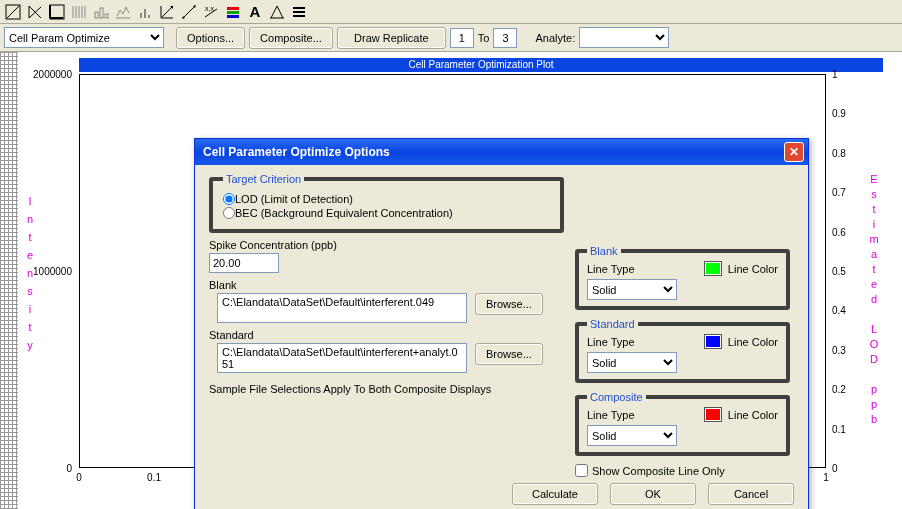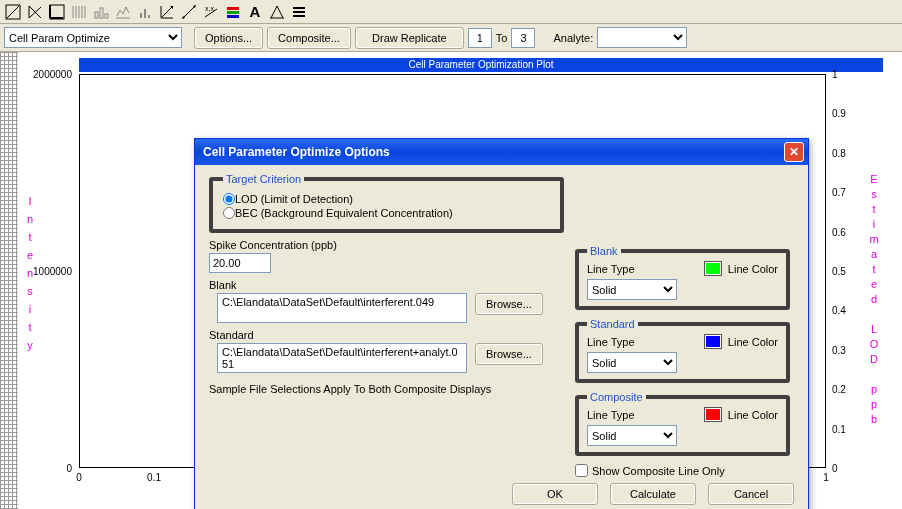--- a/index.html
+++ b/index.html
@@ -311,21 +311,21 @@
   <div class="icon-btn">
       <svg viewBox="0 0 16 16">
         <line x1="2" y1="4" x2="14" y2="4" stroke="#000" stroke-width="2"></line>
         <line x1="2" y1="8" x2="14" y2="8" stroke="#000" stroke-width="2"></line>
         <line x1="2" y1="12" x2="14" y2="12" stroke="#000" stroke-width="2"></line>
       </svg>
     </div>
 </div>
 
 <div class="toolbar2">
-  <select class="combo" style="width:178px">
+  <select class="combo" style="width:160px">
     <option>Cell Param Optimize</option>
   </select>
   <div style="width:4px"></div>
   <button class="btn">Options...</button>
   <button class="btn">Composite...</button>
   <button class="btn" style="width:109px">Draw Replicate</button>
   <input class="txt" style="width: 24px; text-align: center;" value="1">
   <span>To</span>
   <input class="txt" style="width: 24px; text-align: center;" value="3">
   <div style="width:10px"></div>
@@ -385,21 +385,21 @@
             <input type="radio" name="tc" checked="" style="">
             <span>LOD (Limit of Detection)</span>
           </label>
           <label class="radio-row">
             <input type="radio" name="tc" style="">
             <span>BEC (Background Equivalent Concentration)</span>
           </label>
         </fieldset>
 
         <div class="field-label">Spike Concentration (ppb)</div>
-        <input class="txt" style="width: 62px;" value="20.00">
+        <input class="txt" style="width: 70px;" value="20.00">
 
         <div class="field-label">Blank</div>
         <div class="browse-row">
           <textarea class="textarea" rows="2" style="">C:\Elandata\DataSet\Default\interferent.049</textarea>
           <button class="btn">Browse...</button>
         </div>
 
         <div class="field-label">Standard</div>
         <div class="browse-row">
           <textarea class="textarea" rows="2" style="">C:\Elandata\DataSet\Default\interferent+analyt.051</textarea>
@@ -452,19 +452,19 @@
           </div>
         </fieldset>
 
         <label class="chk-row">
           <input type="checkbox" style="">
           <span>Show Composite Line Only</span>
         </label>
       </div>
 
       <div class="dlg-buttons">
+        <button class="btn">Calculate</button>
         <button class="btn">OK</button>
-        <button class="btn">Calculate</button>
         <button class="btn">Cancel</button>
       </div>
     </div>
   </div>
 </div>
 
 </body></html>

